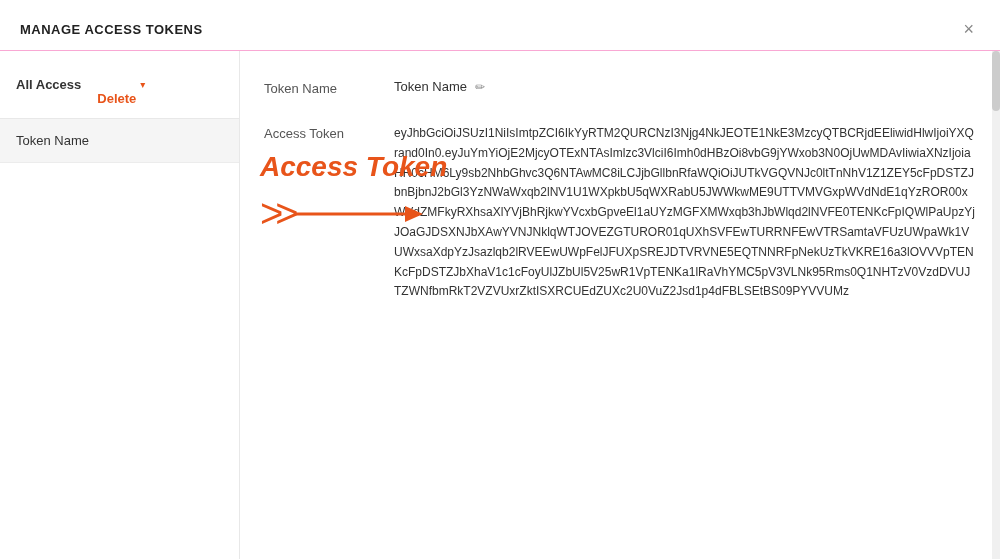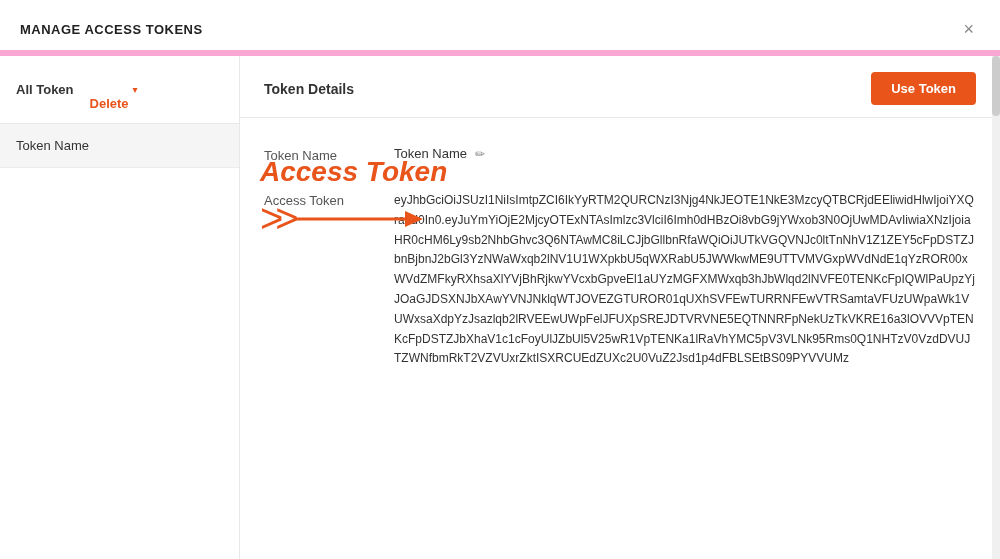--- a/index.html
+++ b/index.html
@@ -20,21 +20,21 @@
       position: relative;
       box-shadow: 0 2px 20px rgba(0,0,0,0.15);
       display: flex;
       flex-direction: column;
     }
     .modal-header {
       display: flex;
       justify-content: space-between;
       align-items: center;
       padding: 18px 20px 10px 20px;
-      border-bottom: 6px solid #f9a8d4;
+      border-bottom: 1px solid #f9a8d4;
       gap: 9px;
     }
     .modal-title {
       font-size: 13px;
       font-weight: 700;
       color: #222;
       letter-spacing: 0.5px;
       text-transform: uppercase;
     }
     .close-btn {
@@ -229,36 +229,32 @@
 
   <div class="modal-header">
     <span class="modal-title">MANAGE ACCESS TOKENS</span>
     <button class="close-btn">×</button>
   </div>
 
   <div class="modal-body">
 
     <div class="sidebar">
       <div class="sidebar-actions">
-        <button class="all-tokens-btn">All Token</button>
+        <button class="all-tokens-btn">All Access</button>
         <div class="delete-btn-group">
           <span class="delete-label">Delete</span>
           <span class="chevron-icon">▾</span>
         </div>
       </div>
       <div class="token-list">
         <div class="token-item">Token Name</div>
       </div>
     </div>
 
     <div class="main-content">
-      <div class="main-header">
-        <span class="token-details-title">Token Details</span>
-        <button class="use-token-btn">Use Token</button>
-      </div>
 
       <div class="token-form">
 
         <div class="form-row">
           <span class="form-label">Token Name</span>
           <div class="form-value">
             <span>Token Name</span>
             <span class="edit-icon">✏</span>
           </div>
         </div>

